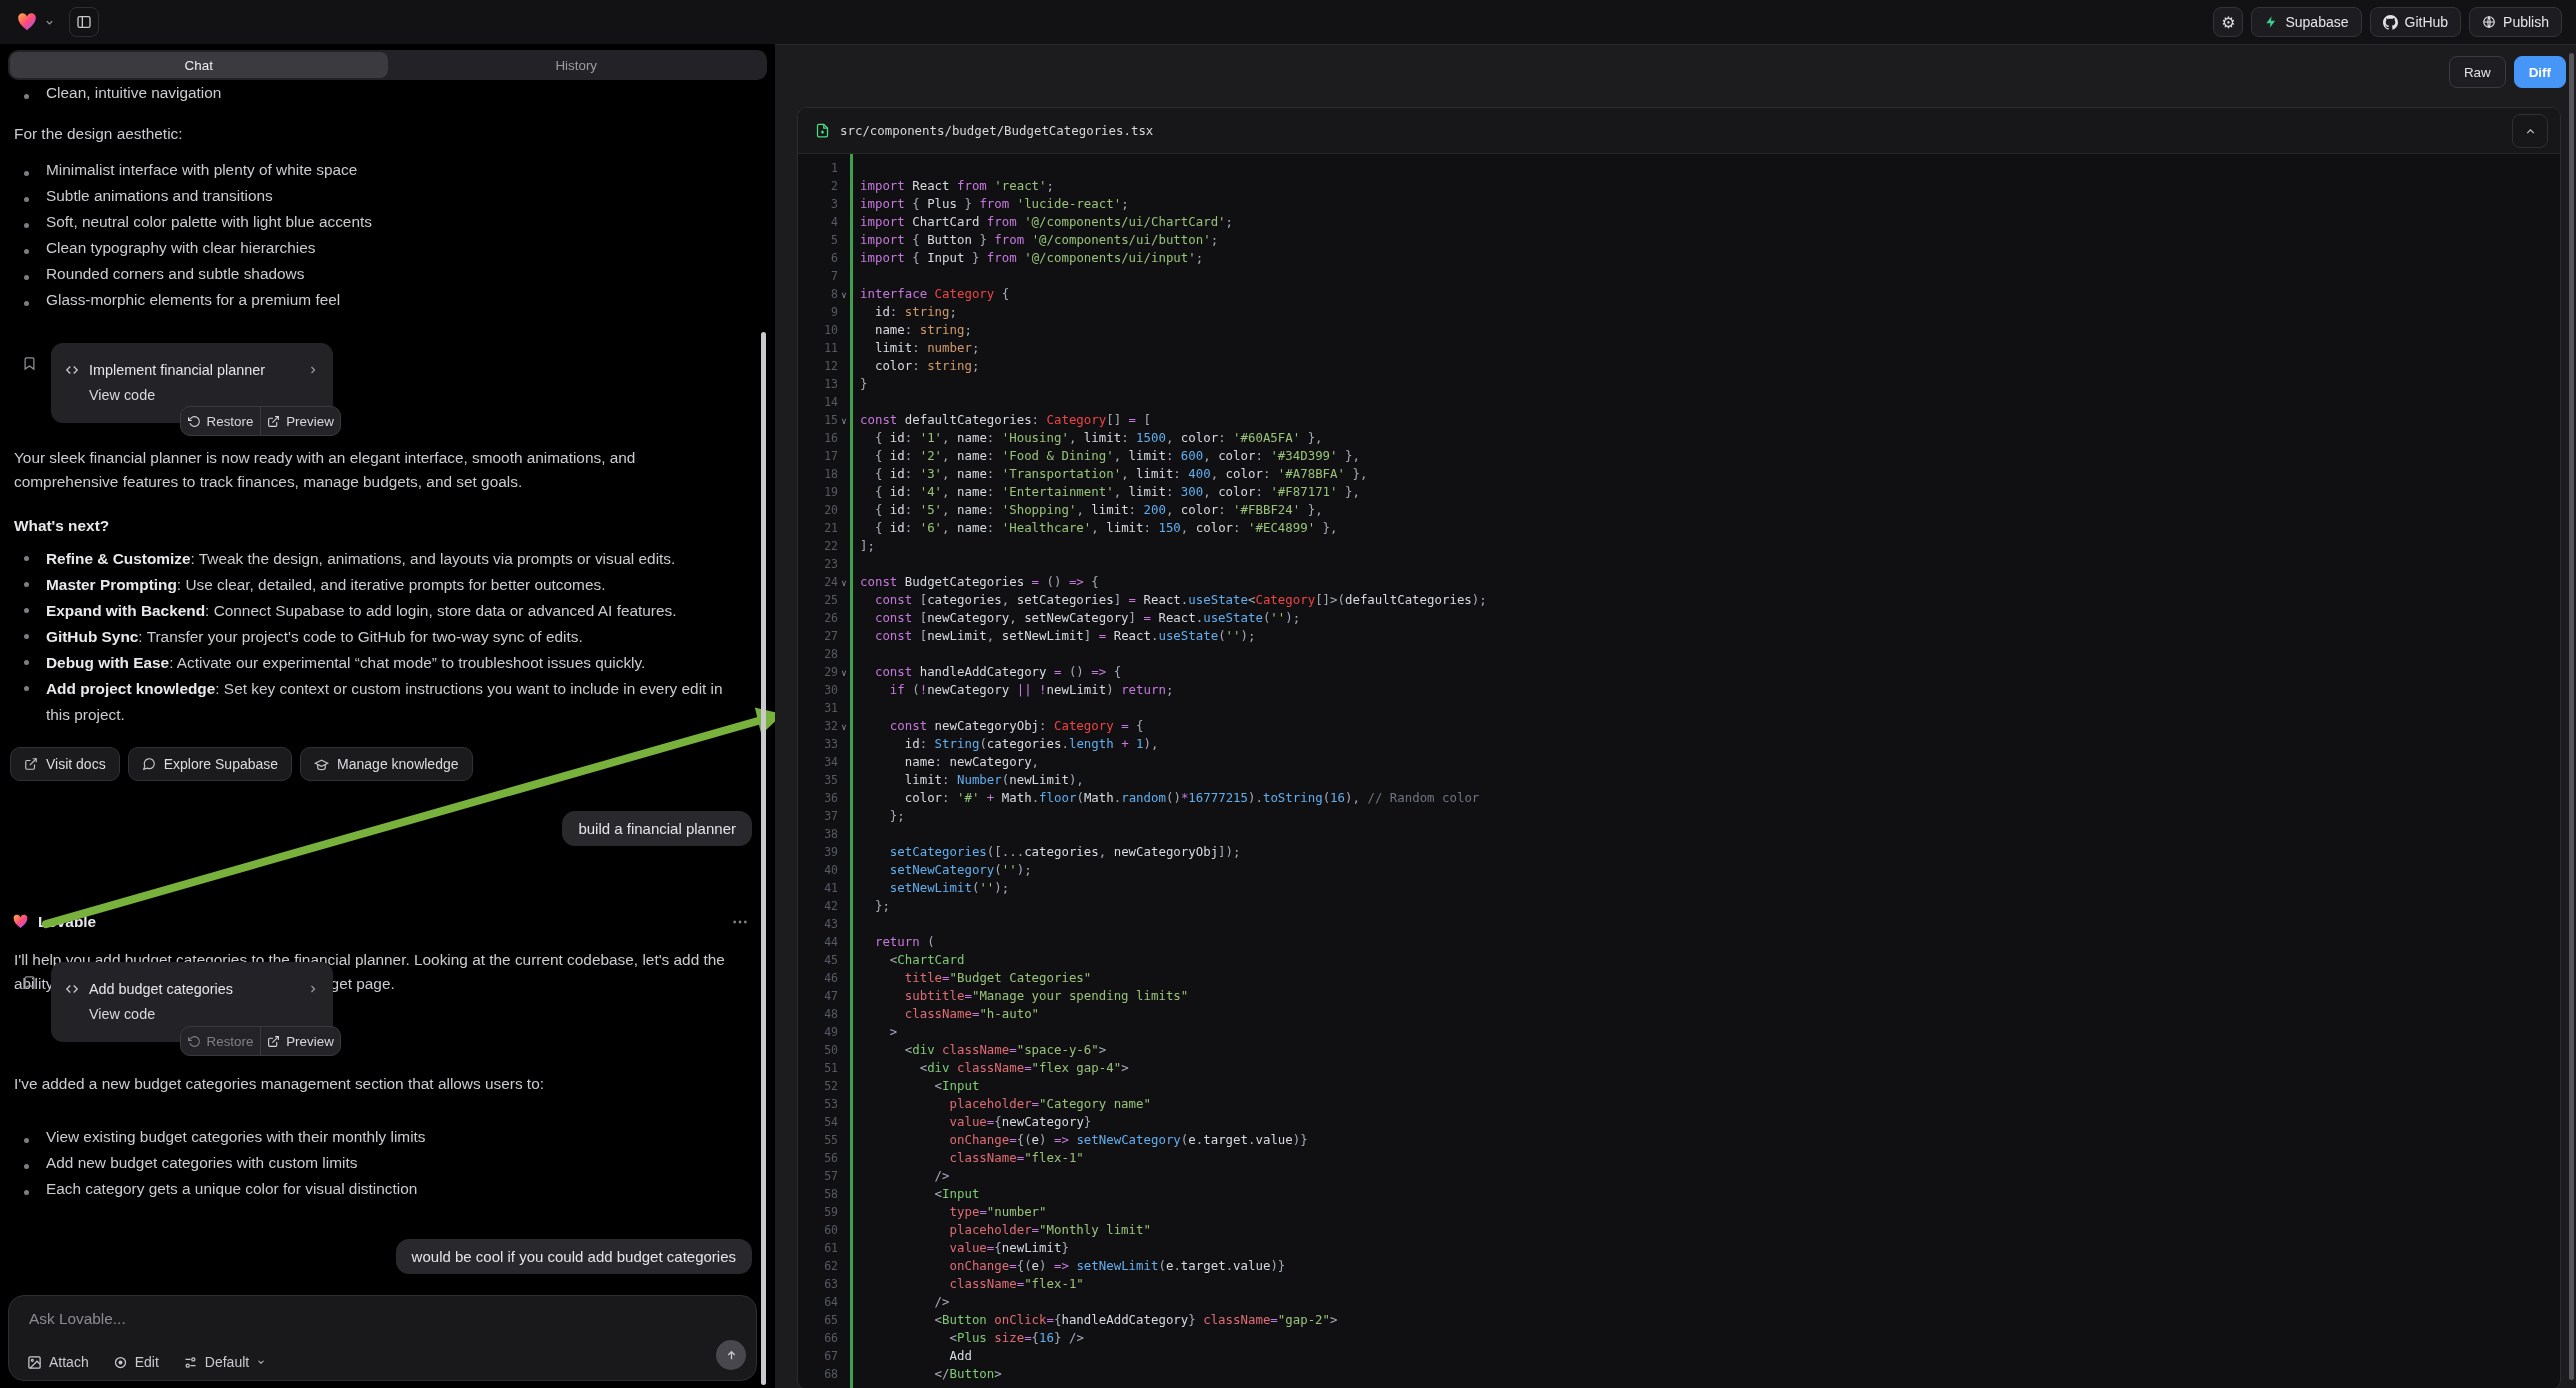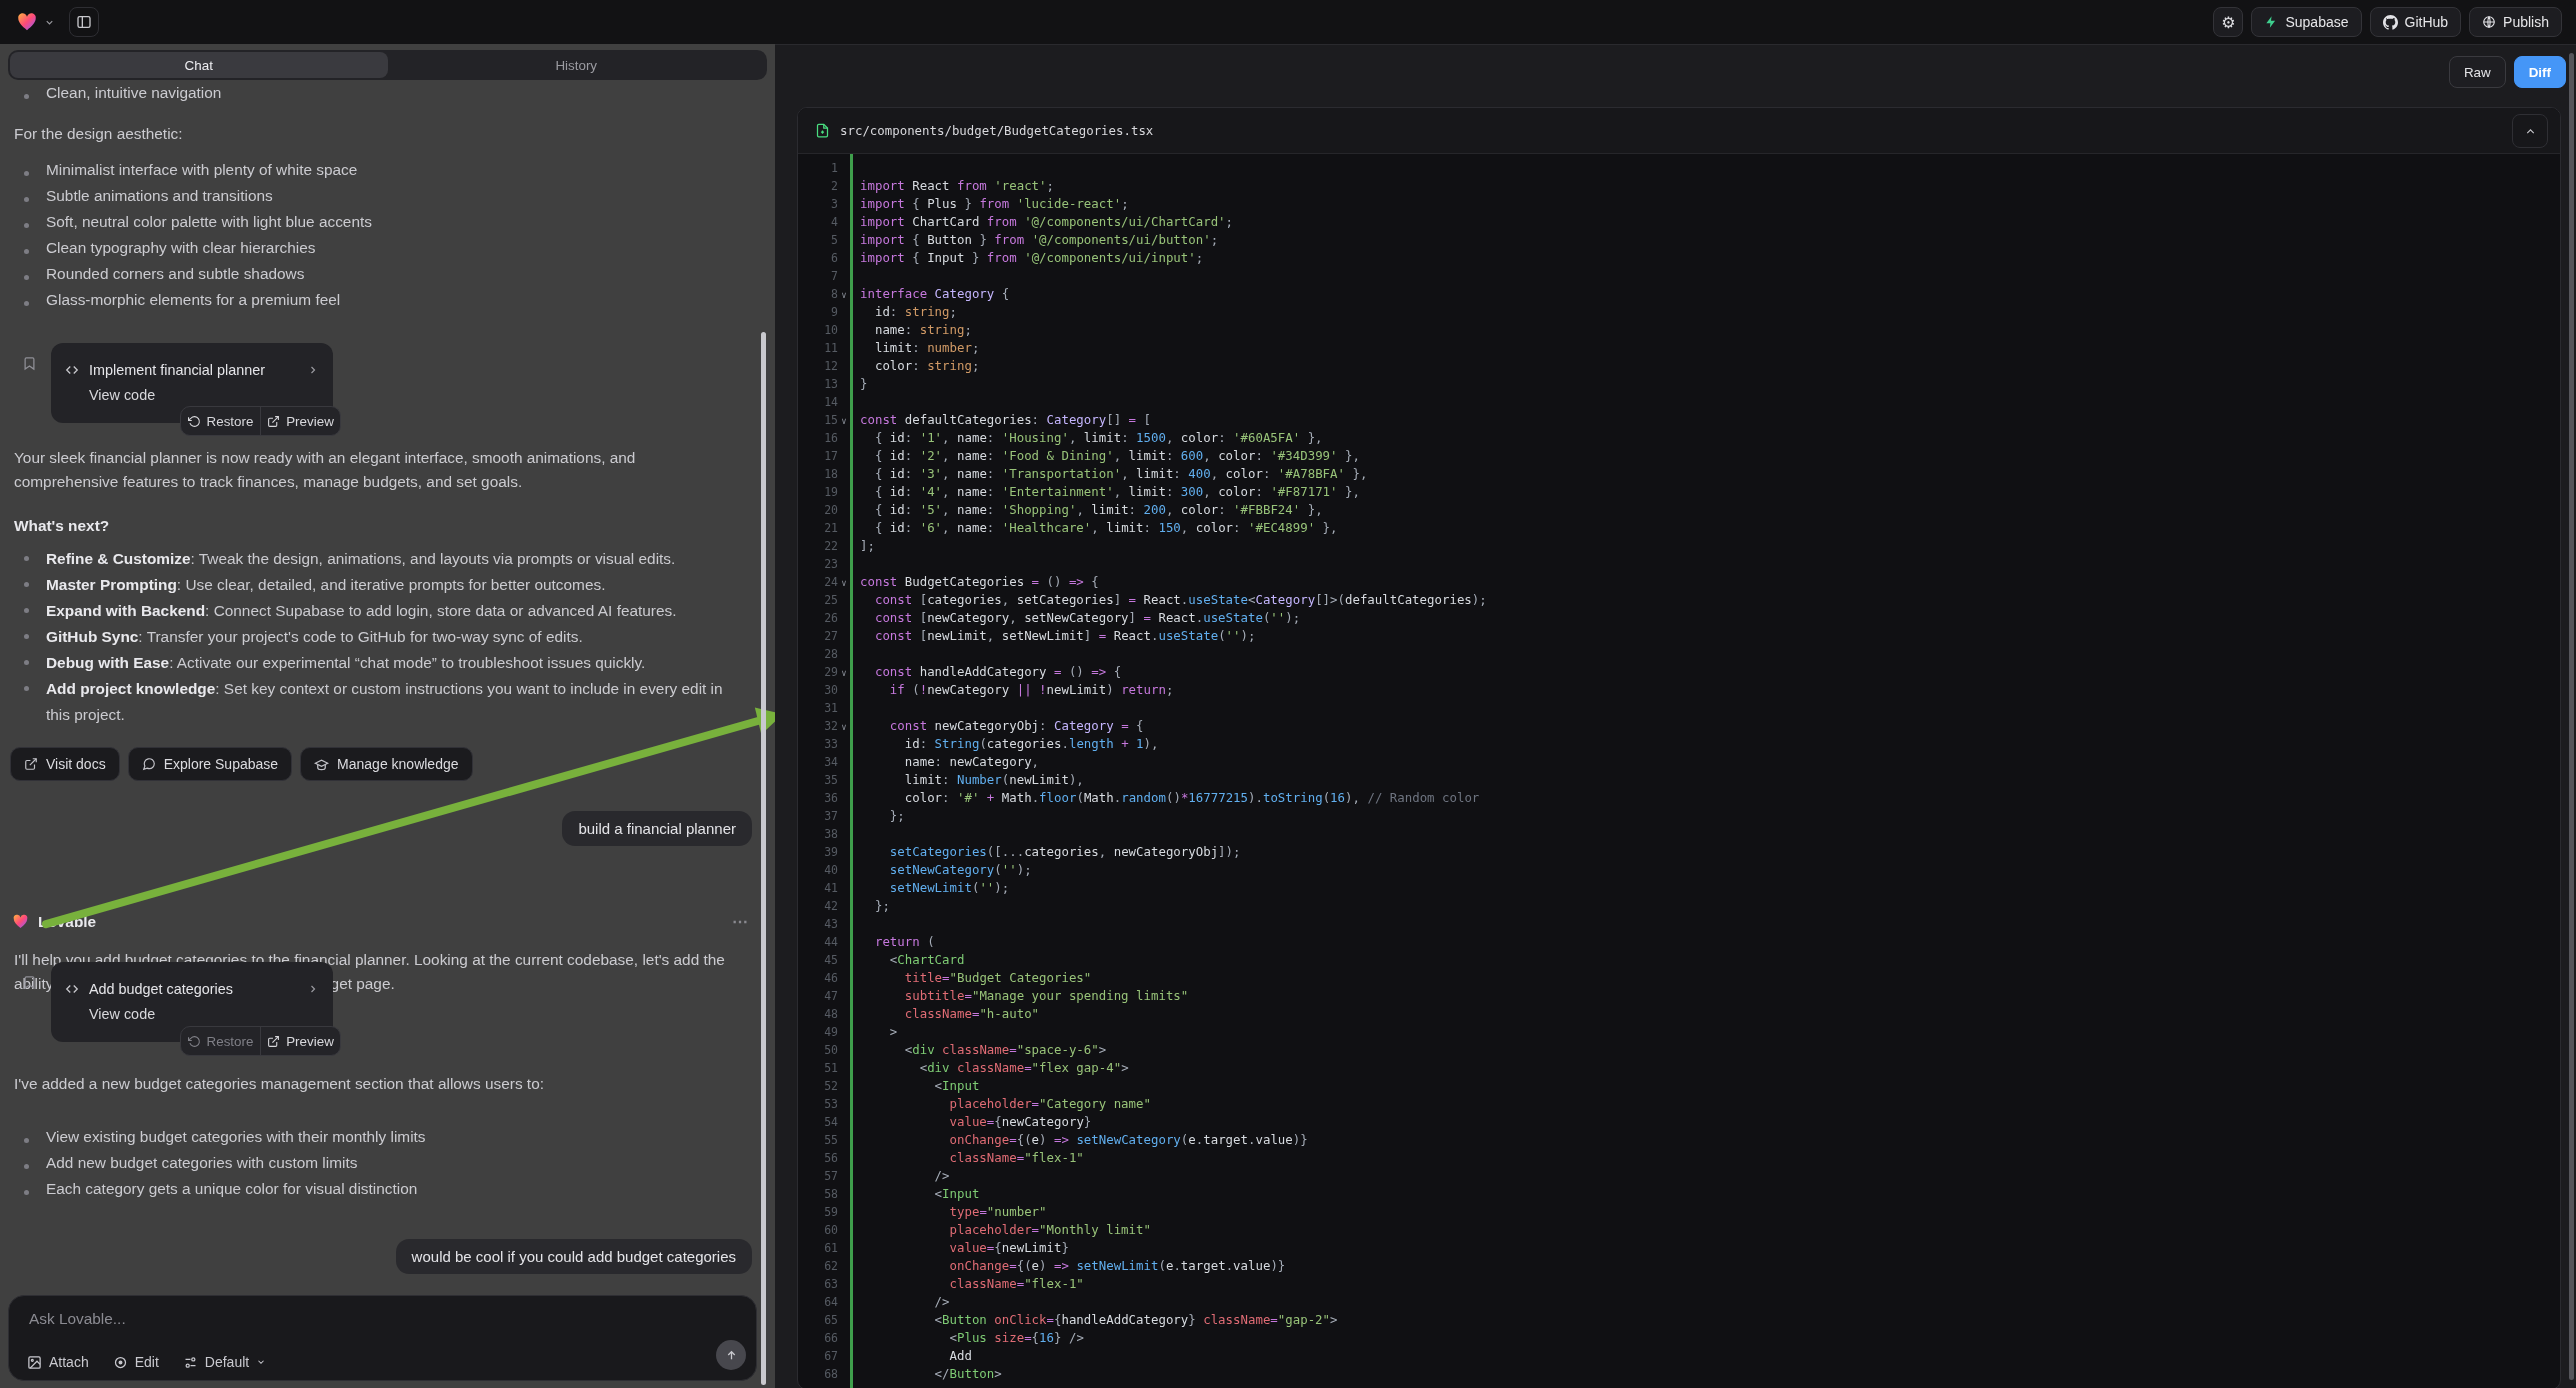--- a/index.html
+++ b/index.html
@@ -11,21 +11,21 @@
   #topbar { position:absolute; left:0; top:0; width:2576px; height:44px; background:#121214; }
   .tb-left { position:absolute; left:16px; top:0; height:44px; display:flex; align-items:center; gap:6px; }
   .icon-btn { display:flex; align-items:center; justify-content:center; width:30px; height:30px; border:1px solid #2e2e33; border-radius:8px; background:transparent; color:#c8c8cd; }
   .tb-center { position:absolute; left:1066px; top:16px; height:44px; display:flex; align-items:flex-end; gap:9px; }
   .proj-name { font-size:14px; color:#e9e9ec; font-weight:600; }
   .tb-right { position:absolute; right:14px; top:7px; display:flex; align-items:center; gap:8px; }
   .tb-btn { display:flex; align-items:center; gap:7px; height:30px; padding:0 12px; border:1px solid #333338; background:#1d1d21; border-radius:8px; font-size:14px; color:#e6e6e9; }
   .tb-btn.square { width:30px; padding:0; justify-content:center; }
 
   
-  #chat-panel { position:absolute; left:0; top:44px; width:775px; height:1344px; background:#404040; overflow:hidden; }
+  #chat-panel { position:absolute; left:0; top:44px; width:775px; height:1344px; background:#000000; overflow:hidden; }
   .tabs { position:absolute; left:8px; top:6px; width:759px; height:30px; background:#232327; border-radius:10px; display:flex; padding:2px; }
   .tab { flex:1; display:flex; align-items:center; justify-content:center; font-size:13.4px; color:#9b9ba1; border-radius:8px; }
   .tab.active { background:#3a3a3f; color:#ededf1; }
 
   .blk { position:absolute; left:0; width:775px; }
   .para { padding-left:14px; padding-right:34px; font-size:15.4px; line-height:24px; color:#cbcbd0; }
   .b-row { display:flex; padding-left:24px; padding-right:34px; font-size:15.4px; color:#cbcbd0; }
   .dot { width:5px; height:5px; border-radius:50%; background:#7d7d84; margin-right:17px; margin-top:10px; flex:none; }
   .b-list .b-row { height:26px; align-items:flex-start; }
   .wn-list .b-row { line-height:26px; height:auto; }
@@ -73,21 +73,21 @@
   .file-hdr { position:relative; height:46px; background:#17171a; border-bottom:1px solid #26262a; display:flex; align-items:center; padding-left:17px; gap:10px; }
   .file-path { font-family:"DejaVu Sans Mono", monospace; font-size:12.4px; color:#d8d8dc; }
   .collapse-btn { position:absolute; right:12px; top:6px; width:36px; height:34px; border:1px solid #2f2f34; border-radius:8px; display:flex; align-items:center; justify-content:center; color:#c5c5ca; }
 
   .code-body { position:absolute; left:0; top:46px; right:0; bottom:0; overflow:hidden; padding-top:5px; }
   .gutter-diff { position:absolute; left:52px; top:46px; bottom:0; width:3px; background:#3f9f4c; z-index:2; }
   .code-line { position:relative; height:18px; white-space:pre; font-family:"DejaVu Sans Mono", monospace; font-size:12.4px; line-height:18px; padding-left:62px; }
   .ln { position:absolute; left:0; top:0; width:40px; text-align:right; color:#565b63; font-size:11.5px; }
   .fold { position:absolute; left:40px; top:1px; width:12px; text-align:center; color:#878c95; font-size:9px; }
   .tk-kw{color:#c678dd} .tk-op{color:#c678dd} .tk-pl{color:#d7dbe0} .tk-pc{color:#a6adb8}
-  .tk-st{color:#98c379} .tk-ty{color:#c4b5fd} .tk-pr{color:#d19a66} .tk-nu{color:#61afef}
+  .tk-st{color:#98c379} .tk-ty{color:#ef4444} .tk-pr{color:#d19a66} .tk-nu{color:#61afef}
   .tk-fn{color:#61afef} .tk-at{color:#e06c75} .tk-tg{color:#7ecb74} .tk-cm{color:#6e7480}
 
   .code-scrollbar { position:absolute; right:2px; top:8px; bottom:8px; width:5px; background:#55555b; border-radius:3px; }
 
   svg.ic { display:block; }
 </style>
 </head>
 <body>
 
 <div id="screen">

